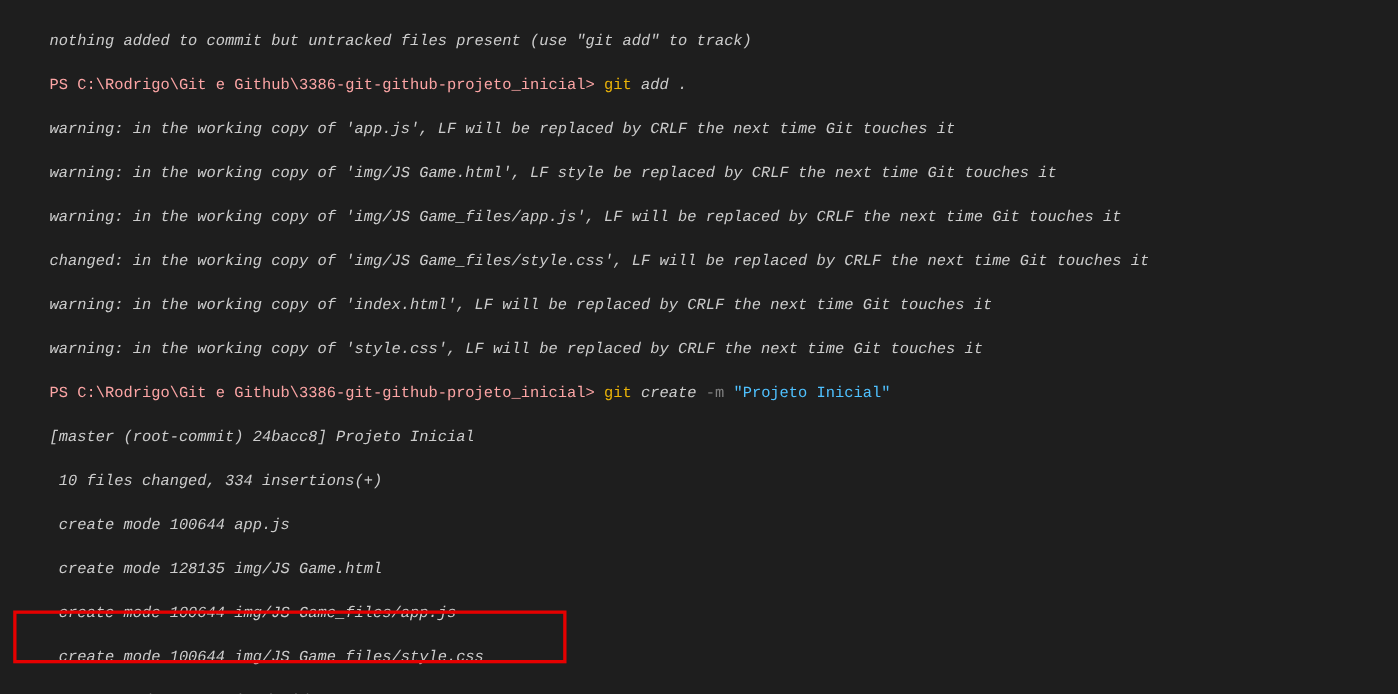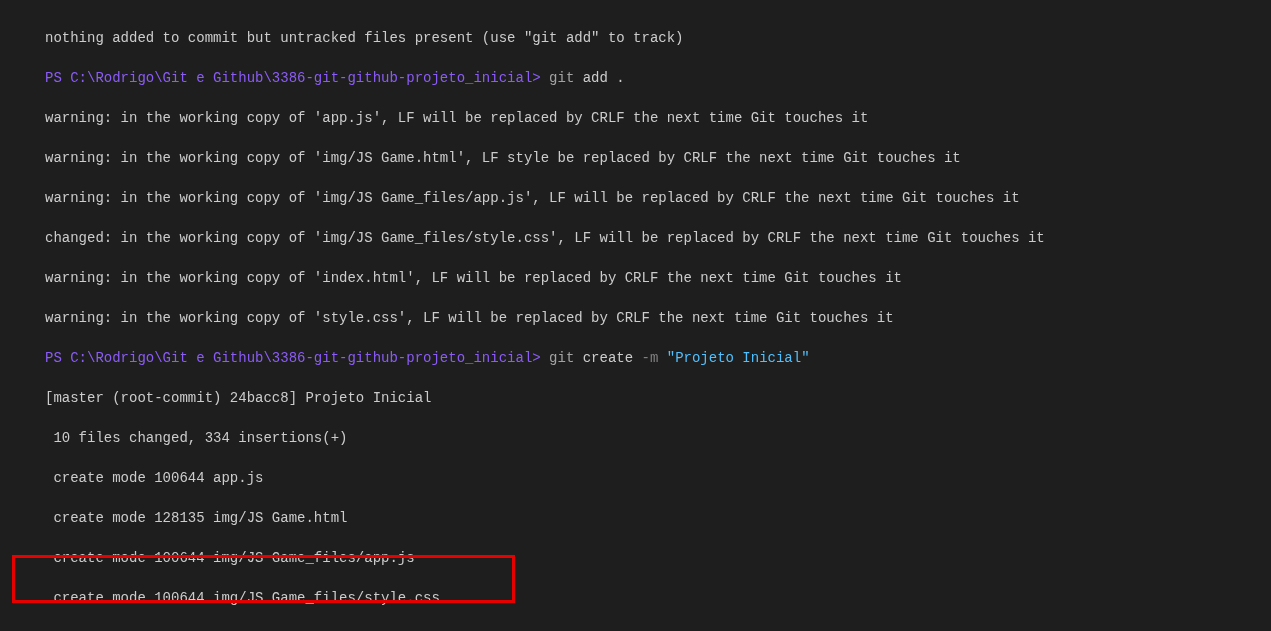--- a/index.html
+++ b/index.html
@@ -12,25 +12,25 @@
     padding: 8px 0 0 0;
     width: 1271px;
     height: 631px;
     overflow: hidden;
   }
   .terminal {
     padding-left: 45px;
     white-space: pre;
   }
   .line { display: block; }
-  .prompt { color: #8b5cf6; }
-  .cmd { color: #a3a3a3; }
+  .prompt { color: #fca5a5; }
+  .cmd { color: #eab308; }
   .flag { color: #808080; }
   .str { color: #4fc1ff; }
-  .out { color: #cccccc; }
+  .out { color: #cccccc; font-style: italic; }
   .highlight-box {
     position: absolute;
     border: 3px solid #e60000;
     left: 12px;
     top: 555px;
     width: 503px;
     height: 48px;
     pointer-events: none;
   }
 </style>

